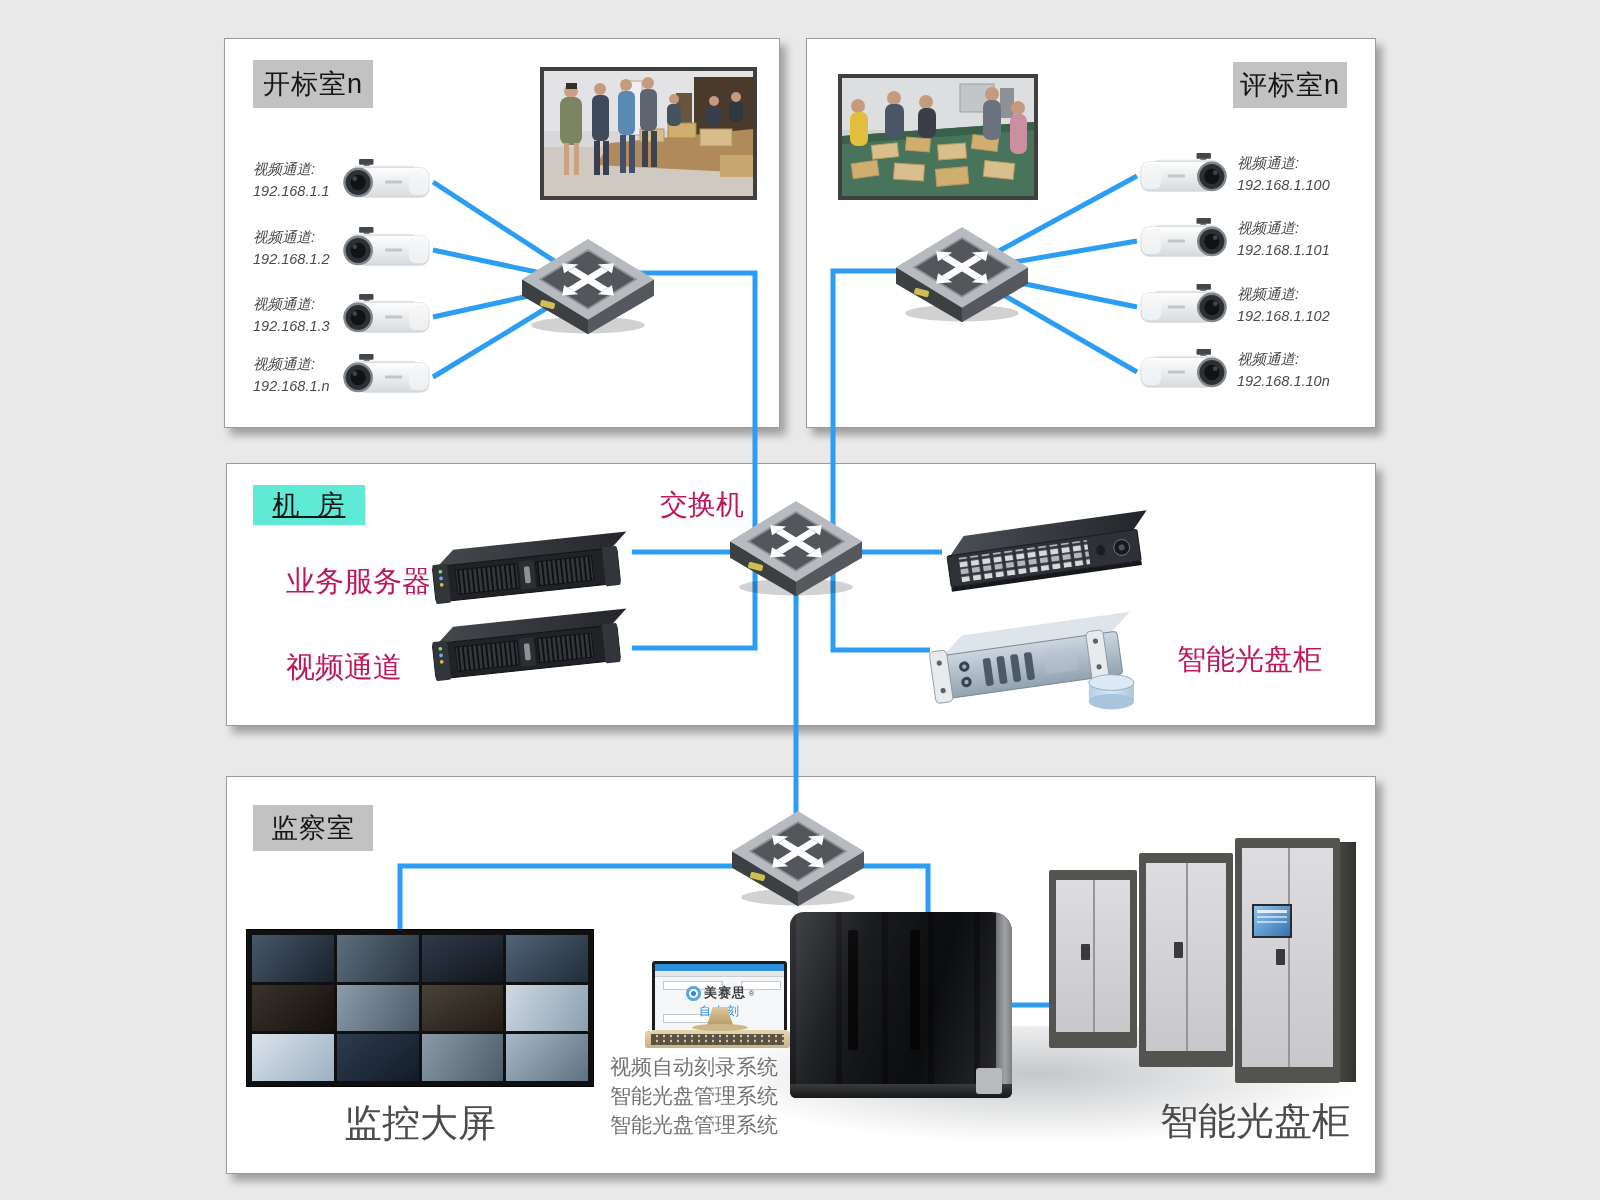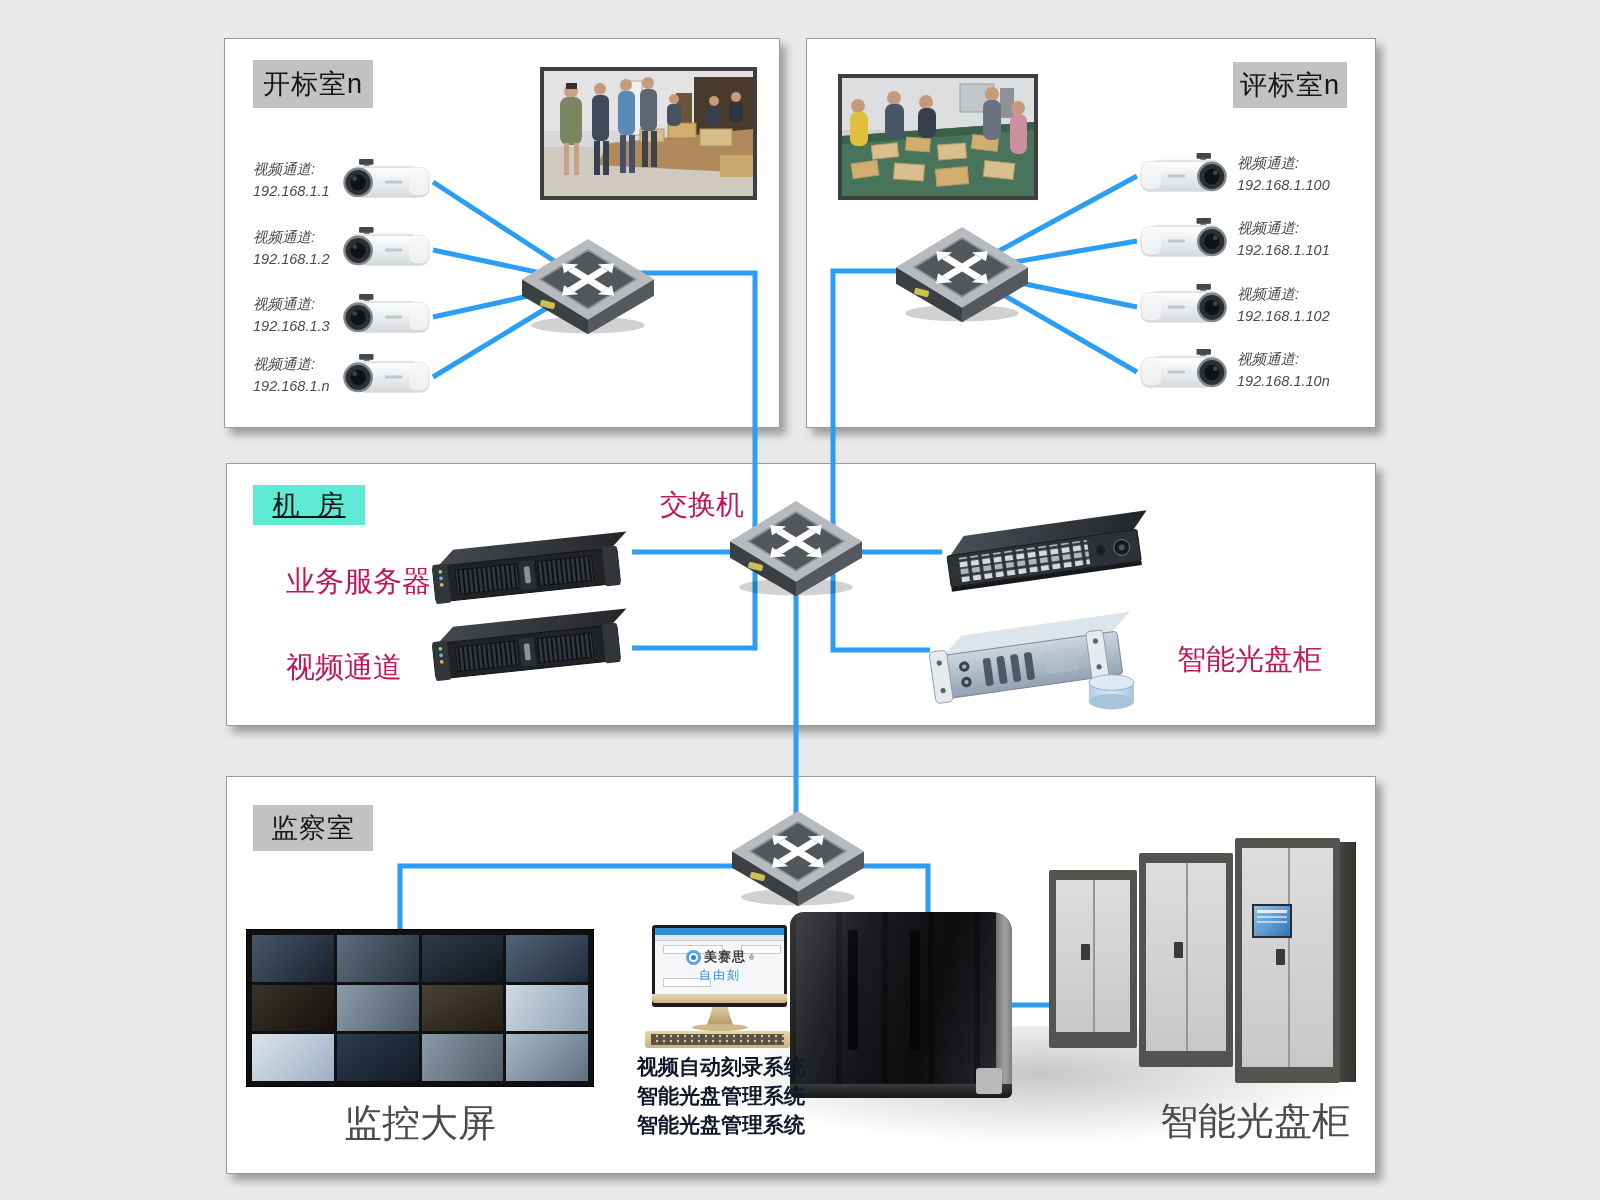--- a/index.html
+++ b/index.html
@@ -33,21 +33,21 @@
   .c4{background:linear-gradient(140deg,#516478,#202c3a);}
   .c5{background:linear-gradient(135deg,#39332c,#15100c);}
   .c6{background:linear-gradient(120deg,#8c9cac,#4c5a68);}
   .c7{background:linear-gradient(150deg,#4a423a,#221c15);}
   .c8{background:linear-gradient(120deg,#cfd9e2,#8aa0b2);}
   .c9{background:linear-gradient(135deg,#dbe4ec,#9db0c2);}
   .c10{background:linear-gradient(140deg,#2e3c50,#121b28);}
   .c11{background:linear-gradient(120deg,#8a9aa8,#4e5c68);}
   .c12{background:linear-gradient(135deg,#a7b8c6,#5f7081);}
   
-  #pc-monitor{position:absolute;left:652px;top:925px;width:135px;height:82px;z-index:3;
+  #pc-monitor{position:absolute;left:652px;top:961px;width:135px;height:82px;z-index:3;
               background:#1b1c1e;border-radius:3px;padding:3px 3px 0 3px;box-sizing:border-box;}
   #pc-screen{position:relative;width:100%;height:66px;background:#f4f6f8;overflow:hidden;}
   #pc-titlebar{height:7px;background:#2f8fd8;}
   #pc-menubar{height:5px;background:#e4e7ea;border-bottom:1px solid #c9cdd1;}
   .pc-field{position:absolute;border:1px solid #c4c9cd;background:#fff;}
   #pc-watermark{position:absolute;left:6px;top:20px;width:118px;text-align:center;z-index:2;}
   #pc-logo-row{display:flex;align-items:center;justify-content:center;gap:3px;}
   #pc-disc{width:15px;height:15px;border-radius:50%;background:#2f86d8;
            box-shadow:inset 0 0 0 3px #5aa6e4, inset 0 0 0 5px #ffffff;}
   #pc-brand{font-size:13px;font-weight:bold;color:#3c3c3c;letter-spacing:1px;}
@@ -57,21 +57,21 @@
   #pc-stand{position:absolute;left:707px;top:1007px;width:26px;height:18px;z-index:3;
             background:linear-gradient(#dcc99e,#b89a66);clip-path:polygon(22% 0,78% 0,100% 100%,0 100%);}
   #pc-base{position:absolute;left:692px;top:1024px;width:56px;height:7px;z-index:3;
            background:#cdb988;border-radius:50%;}
   #pc-keyboard{position:absolute;left:645px;top:1031px;width:145px;height:17px;z-index:3;
                background:linear-gradient(#e6d5ab,#c9b184);border-radius:3px;padding:3px 6px;box-sizing:border-box;}
   #pc-keys{width:100%;height:100%;background:
       repeating-linear-gradient(90deg,#443f38 0 5px,rgba(0,0,0,0) 5px 7px),
       repeating-linear-gradient(0deg,#54503f 0 3px,#d9c79e 3px 5px);opacity:.85;}
   .pc-lines{position:absolute;left:610px;top:1052px;width:195px;z-index:4;
-            font-size:21px;line-height:29px;color:#0f172a;text-align:right;font-weight:bold;}
+            font-size:21px;line-height:29px;color:#737373;text-align:left;}
   
   #disc-server{position:absolute;left:790px;top:912px;width:222px;height:186px;z-index:3;
      background:linear-gradient(105deg,#2e2f33 0%,#17181b 30%,#0c0d0f 62%,#222326 88%,#3a3b3e 100%);
      border-radius:14px 20px 6px 6px;overflow:hidden;}
   #ds-gloss{position:absolute;left:0;top:0;width:100%;height:100%;
      background:linear-gradient(115deg,rgba(255,255,255,0.10) 0%,rgba(255,255,255,0.02) 28%,rgba(0,0,0,0) 50%),
      repeating-linear-gradient(90deg,rgba(0,0,0,0.35) 0 6px,rgba(0,0,0,0) 6px 46px);}
   #ds-col1,#ds-col2{position:absolute;top:18px;width:10px;height:120px;background:#050506;border-radius:3px;}
   #ds-col1{left:58px;} #ds-col2{left:120px;}
   #ds-edge{position:absolute;right:0;top:0;width:16px;height:100%;

